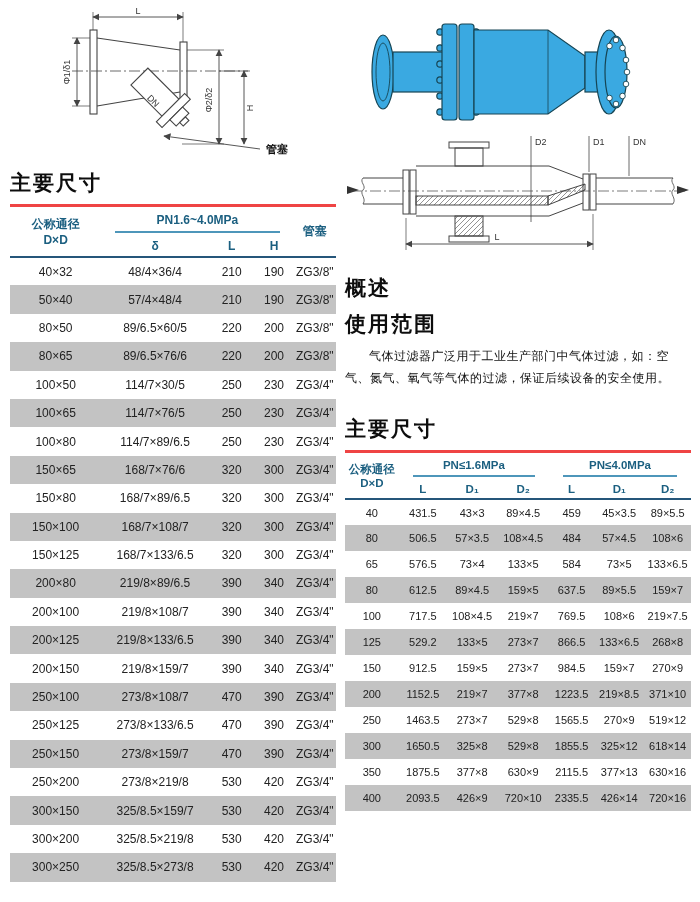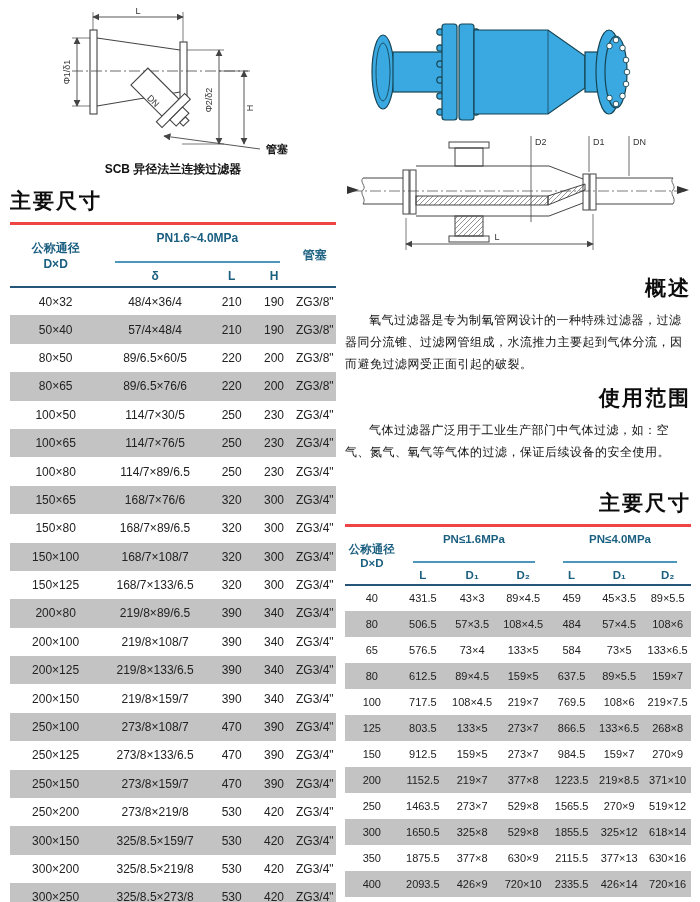--- a/index.html
+++ b/index.html
@@ -8,28 +8,28 @@
     width:700px; height:902px; position:relative; overflow:hidden;
     background:#ffffff; color:#1a1a1a;
     font-family:"Liberation Sans","DejaVu Sans",sans-serif;
   }
   .col-left  { position:absolute; left:10px;  top:4px; width:326px; }
   .col-right { position:absolute; left:345px; top:2px; width:346px; }
 
   .fig-cap { text-align:center; font-weight:bold; font-size:12px; color:#111; margin:1px 0 0; }
 
   h2.sec { font-size:21px; font-weight:bold; color:#0d0d0d; margin:9px 0 7px; letter-spacing:2px; }
-  .col-right h2.sec { margin-top:14px;text-align:right; }
+  .col-right h2.sec { margin-top:14px; }
 
   .para { font-size:12px; line-height:1.85; text-indent:2em; margin:0; color:#111; letter-spacing:0.5px; }
 
   table { width:100%; border-collapse:collapse; border-top:3px solid #ef4444; table-layout:fixed; }
   th { color:#1b5f80; font-size:12px; font-weight:bold; padding:3px 0; text-align:center; vertical-align:middle; }
   thead tr:last-child th, thead th[rowspan] { border-bottom:2px solid #25567a; }
-  .grp { display:block; margin:0 14px; padding:3px 0 16px; border-bottom:2px solid #4e96ba; }
+  .grp { display:block; margin:0 14px; padding:3px 0 4px; border-bottom:2px solid #4e96ba; }
   .nl { display:block; }
   tbody td { text-align:center; font-size:12px; color:#222; height:28.4px; padding:0 1px; }
   tbody tr:nth-child(even) { background:#c3c3c3; }
   .t-right tbody td { height:26px; font-size:11px; }
   .t-right th { font-size:11.5px; }
 
   svg text { fill:#333; }
   .dimtxt { font-size:9px; }
   .captxt { font-size:11px; font-weight:bold; fill:#111; }
 </style>
@@ -80,21 +80,20 @@
       <line x1="250" y1="145" x2="154" y2="132" stroke-width="0.9" marker-end="url(#a1)"></line>
     </g>
     <text class="dimtxt" x="128" y="10" text-anchor="middle">L</text>
     <text class="dimtxt" x="60" y="68" text-anchor="middle" transform="rotate(-90 60 68)">Φ1/δ1</text>
     <text class="dimtxt" x="202" y="96" text-anchor="middle" transform="rotate(-90 202 96)">Φ2/δ2</text>
     <text class="dimtxt" x="243" y="104" text-anchor="middle" transform="rotate(-90 243 104)">H</text>
     <text class="dimtxt" x="141" y="99" text-anchor="middle" transform="rotate(45 141 99)">DN</text>
     <text class="captxt" x="256" y="149">管塞</text>
   </svg>
 
-  <div class="fig-cap">SCB 异径法兰连接过滤器</div>
 
   <h2 class="sec">主要尺寸</h2>
 
   <table class="t-left">
     <colgroup>
       <col style="width:28%">
         <col style="width:33%">
         <col style="width:14%">
         <col style="width:12%">
         <col style="width:13%">
@@ -378,21 +377,20 @@
       <line x1="61" y1="110" x2="248" y2="110" stroke-width="0.9" marker-start="url(#a2)" marker-end="url(#a2)"></line>
     </g>
     <text class="dimtxt" x="190" y="11">D2</text>
     <text class="dimtxt" x="248" y="11">D1</text>
     <text class="dimtxt" x="288" y="11">DN</text>
     <text class="dimtxt" x="152" y="106" text-anchor="middle">L</text>
   </svg>
 
 
   <h2 class="sec">概述</h2>
-  <p class="para">氧气过滤器是专为制氧管网设计的一种特殊过滤器，过滤器同分流锥、过滤网管组成，水流推力主要起到气体分流，因而避免过滤网受正面引起的破裂。</p>
 
   <h2 class="sec" style="margin-top:8px;">使用范围</h2>
   <p class="para">气体过滤器广泛用于工业生产部门中气体过滤，如：空气、氮气、氧气等气体的过滤，保证后续设备的安全使用。</p>
 
   <h2 class="sec" style="margin-top:26px;">主要尺寸</h2>
 
   <table class="t-right">
     <colgroup>
       <col style="width:15.5%">
         <col style="width:14%">
@@ -465,21 +463,21 @@
           <td>100</td>
           <td>717.5</td>
           <td>108×4.5</td>
           <td>219×7</td>
           <td>769.5</td>
           <td>108×6</td>
           <td>219×7.5</td>
         </tr>
         <tr>
           <td>125</td>
-          <td>803.5</td>
+          <td>529.2</td>
           <td>133×5</td>
           <td>273×7</td>
           <td>866.5</td>
           <td>133×6.5</td>
           <td>268×8</td>
         </tr>
         <tr>
           <td>150</td>
           <td>912.5</td>
           <td>159×5</td>

